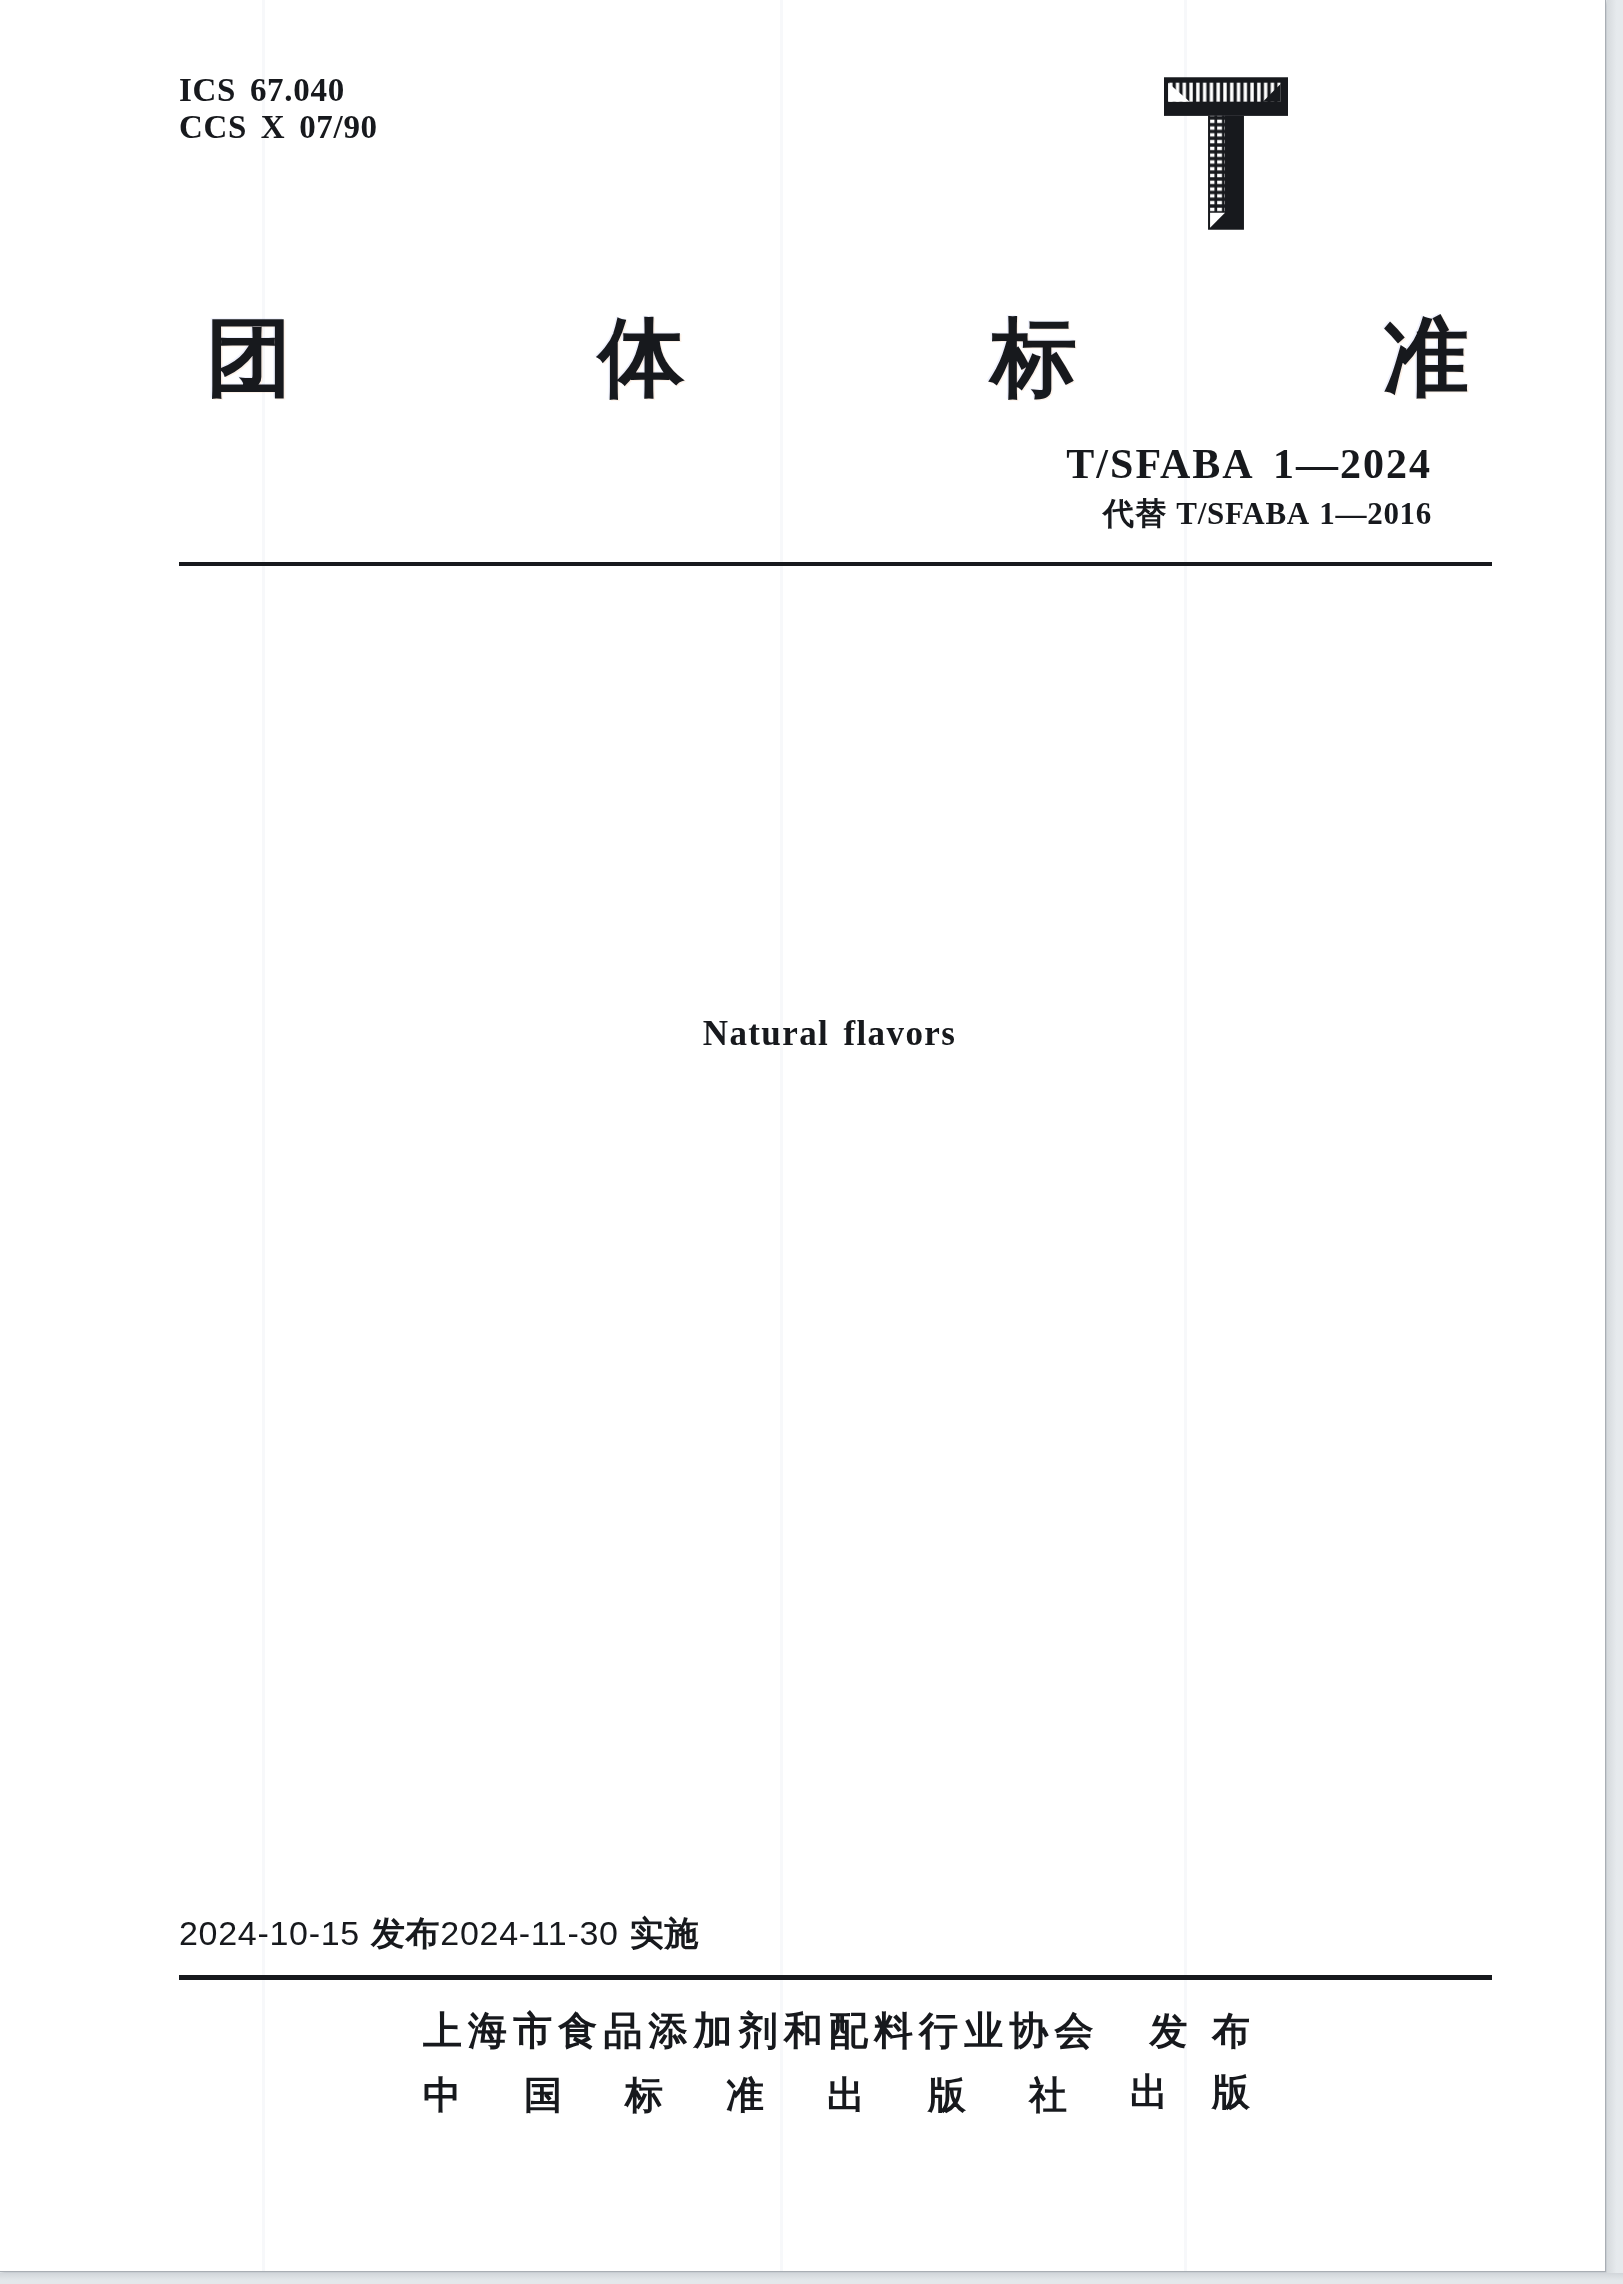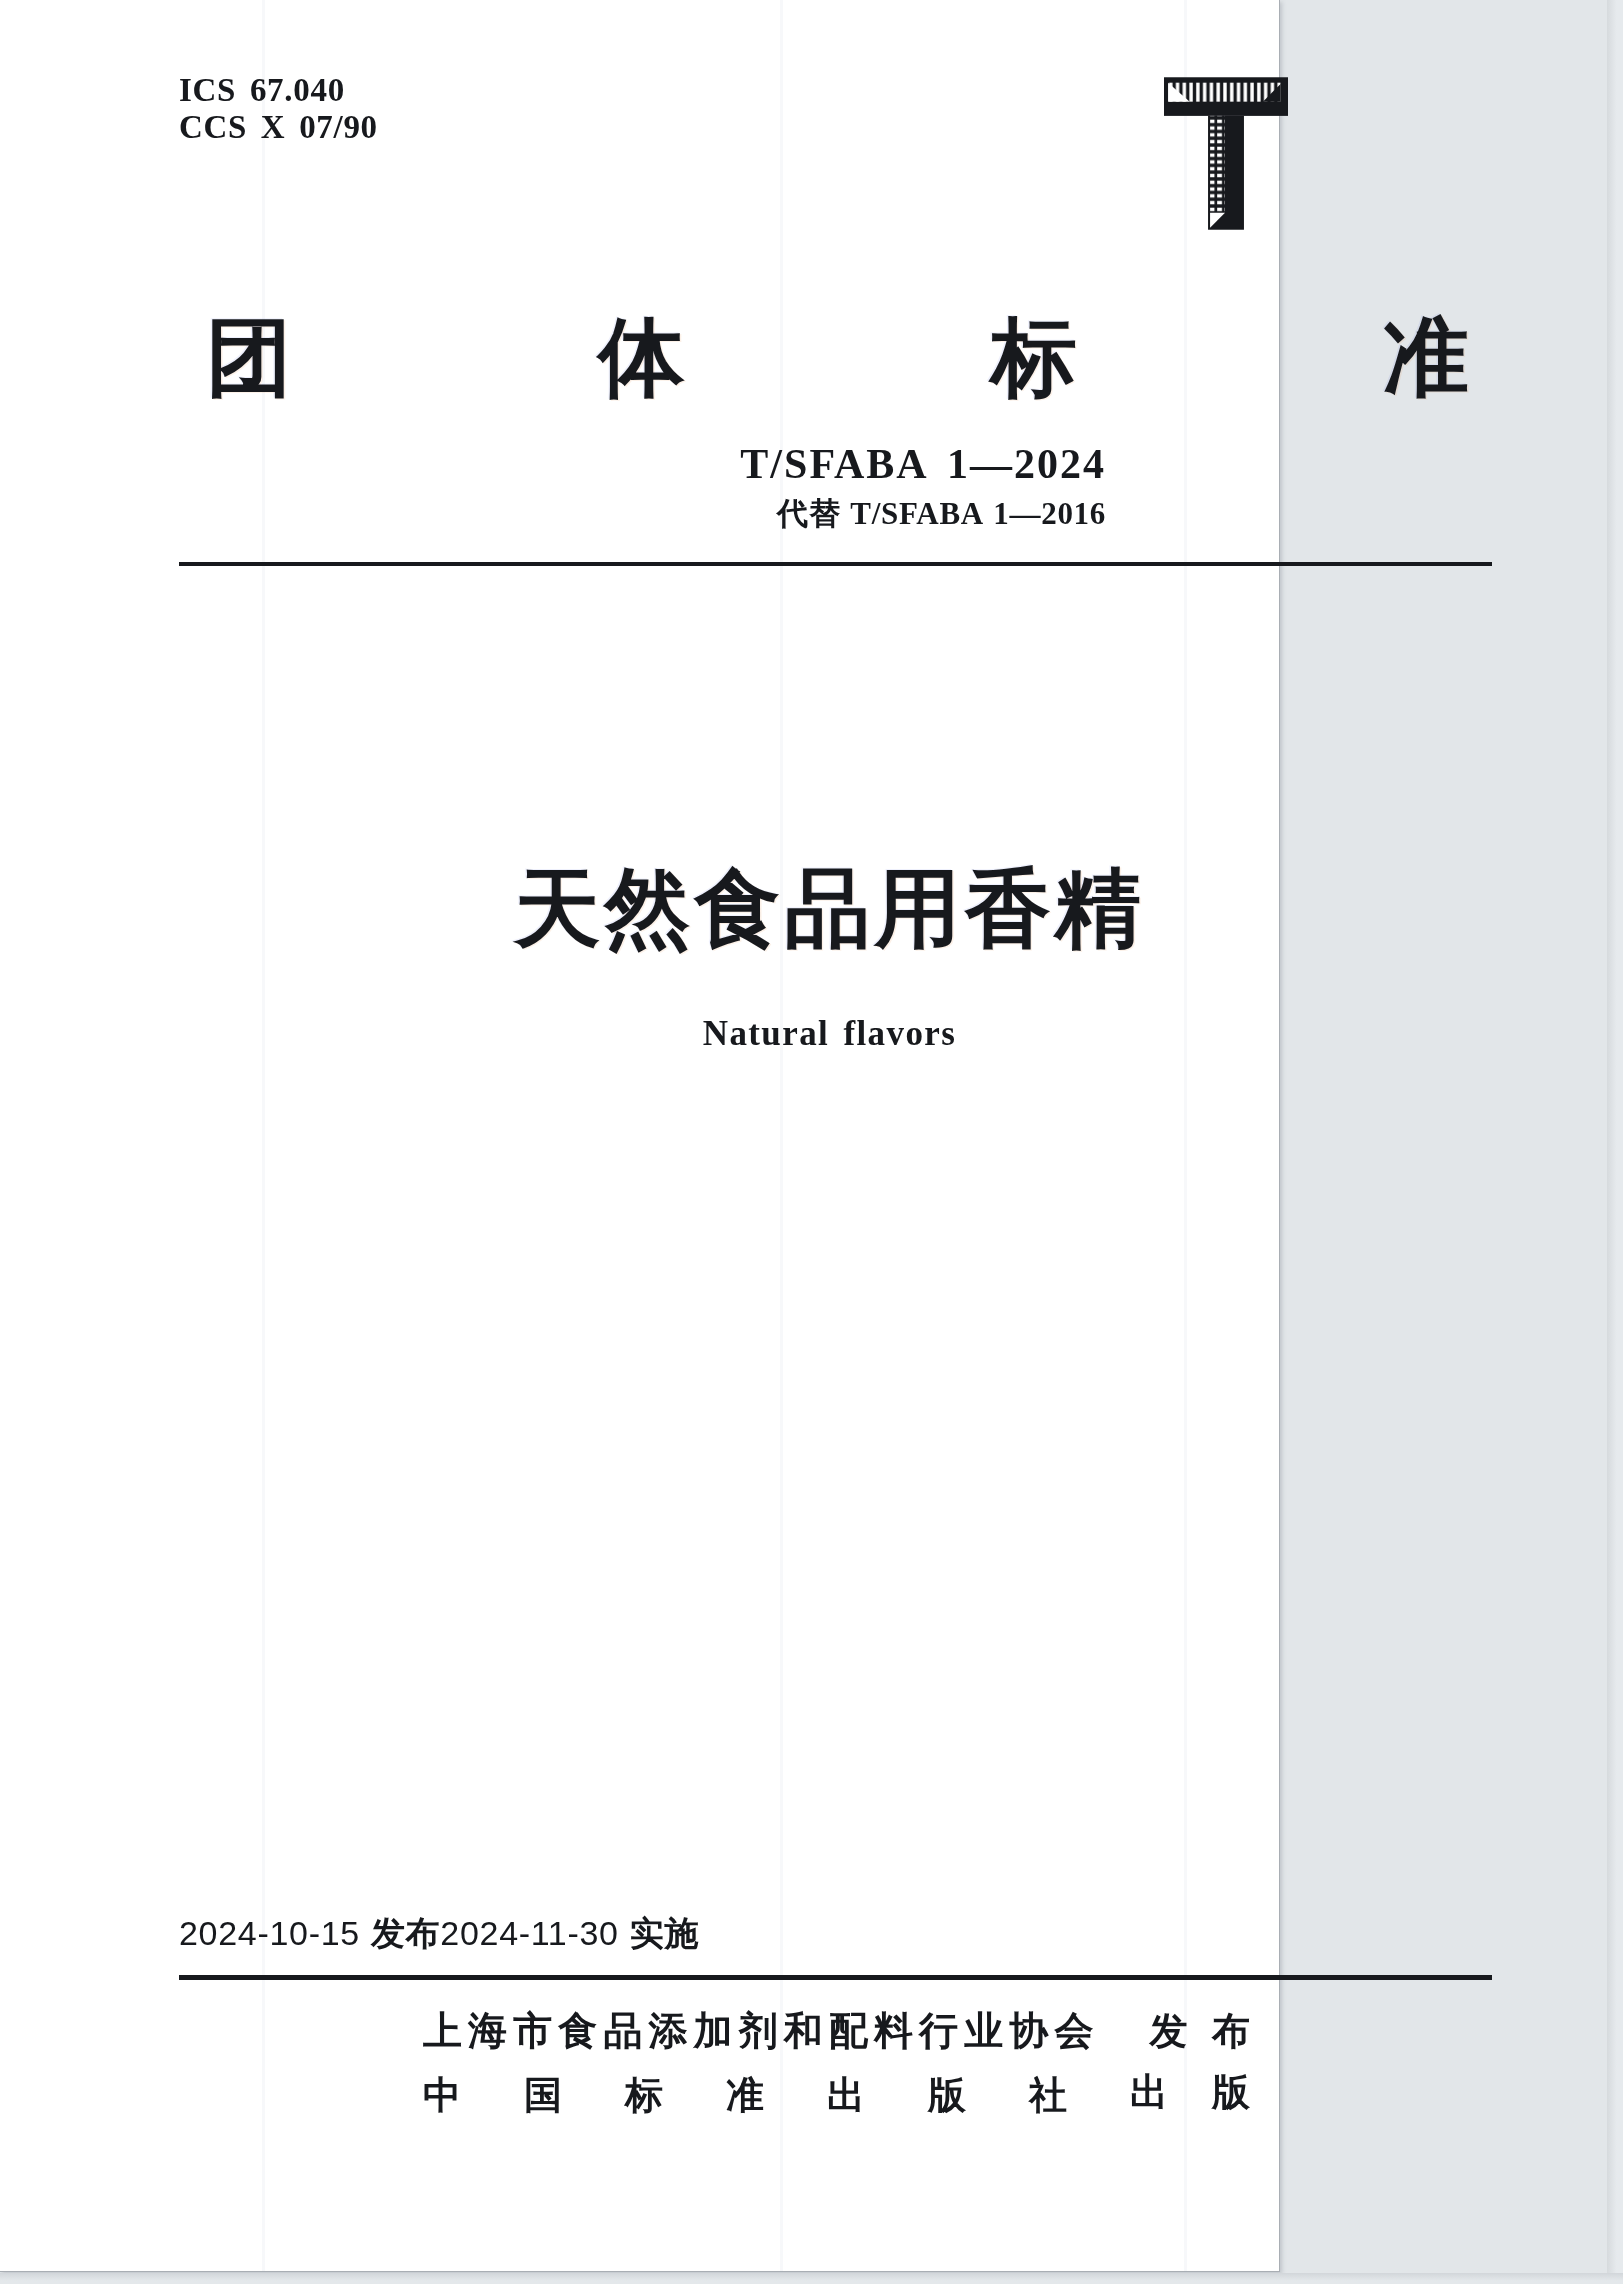--- a/index.html
+++ b/index.html
@@ -11,21 +11,21 @@
   *{margin:0;padding:0;box-sizing:border-box;}
   html,body{width:1623px;height:2284px;}
   body{
     position:relative;
     background:var(--backdrop);
     font-family:"Liberation Sans",sans-serif;
     color:var(--ink);
     overflow:hidden;
   }
   .page{
-    position:absolute;left:0;top:0;width:1280px;height:2272px;
+    position:absolute;left:0;top:0;width:1606px;height:2272px;
     background:var(--page);
     border-right:1.4px solid var(--seam);
     border-bottom:1.4px solid var(--seam);
     box-shadow:2px 2px 4.1px rgba(90,100,110,.25);
   }
   .gutter-right{
     position:absolute;top:0;right:0;width:16.3px;height:2284px;
     background:linear-gradient(to right,#d6dadd,#e6eaed 60%);
   }
   .gutter-bottom{
@@ -157,21 +157,20 @@
   <div class="abs doc-num">
     <div class="num">T/SFABA 1—2024</div>
     <div class="replaces">
       <span class="cjk">代替</span>
       <span class="ser">T/SFABA 1—2016</span>
     </div>
   </div>
 
   <div class="abs rule rule-1"></div>
 
-  <div class="abs title-zh fringe">天然食品用香精</div>
   <div class="abs title-en">Natural flavors</div>
 
   <div class="abs date-row">
     <div>
       <span>2024-10-15</span><span class="lbl">发布</span>
     </div>
     <div>
       <span>2024-11-30</span><span class="lbl">实施</span>
     </div>
   </div>

